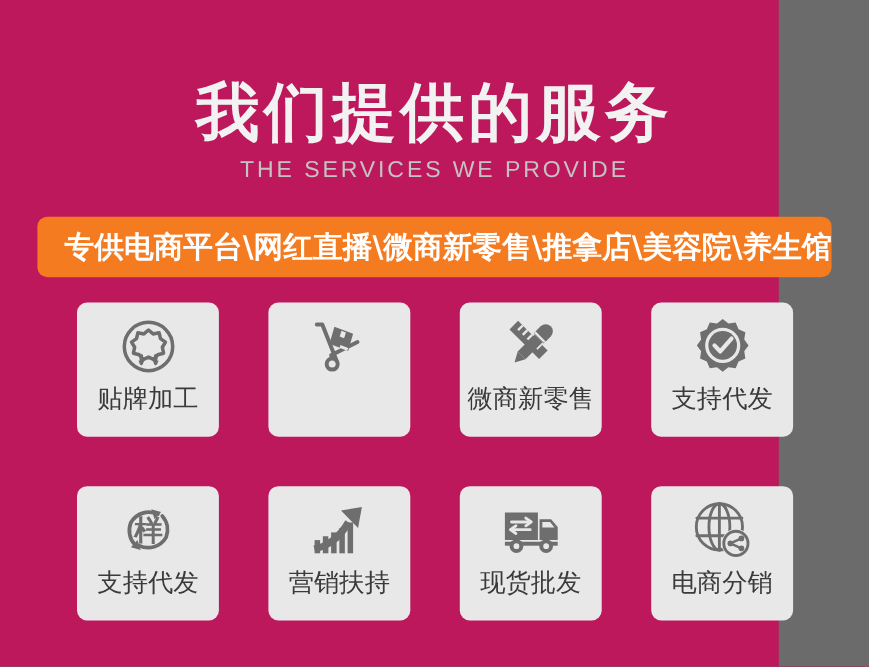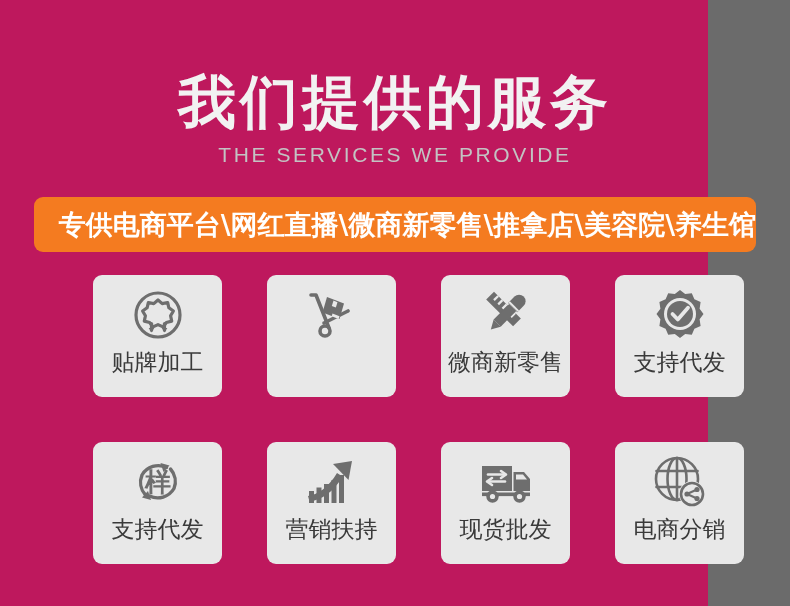--- a/index.html
+++ b/index.html
@@ -70,21 +70,21 @@
     font-weight: bold;
     color: #ffffff;
     letter-spacing: 0px;
     white-space: nowrap;
     font-family: "DejaVu Sans", "Liberation Sans", sans-serif;
   }
 
   
   .grid {
     position: absolute;
-    left: 93px;
+    left: 70px;
     top: 275px;
     width: 624px;
     display: grid;
     grid-template-columns: repeat(4, 129px);
     grid-template-rows: repeat(2, 122px);
     column-gap: 36px;
     row-gap: 18px;
     gap: 45px;
   }
 

